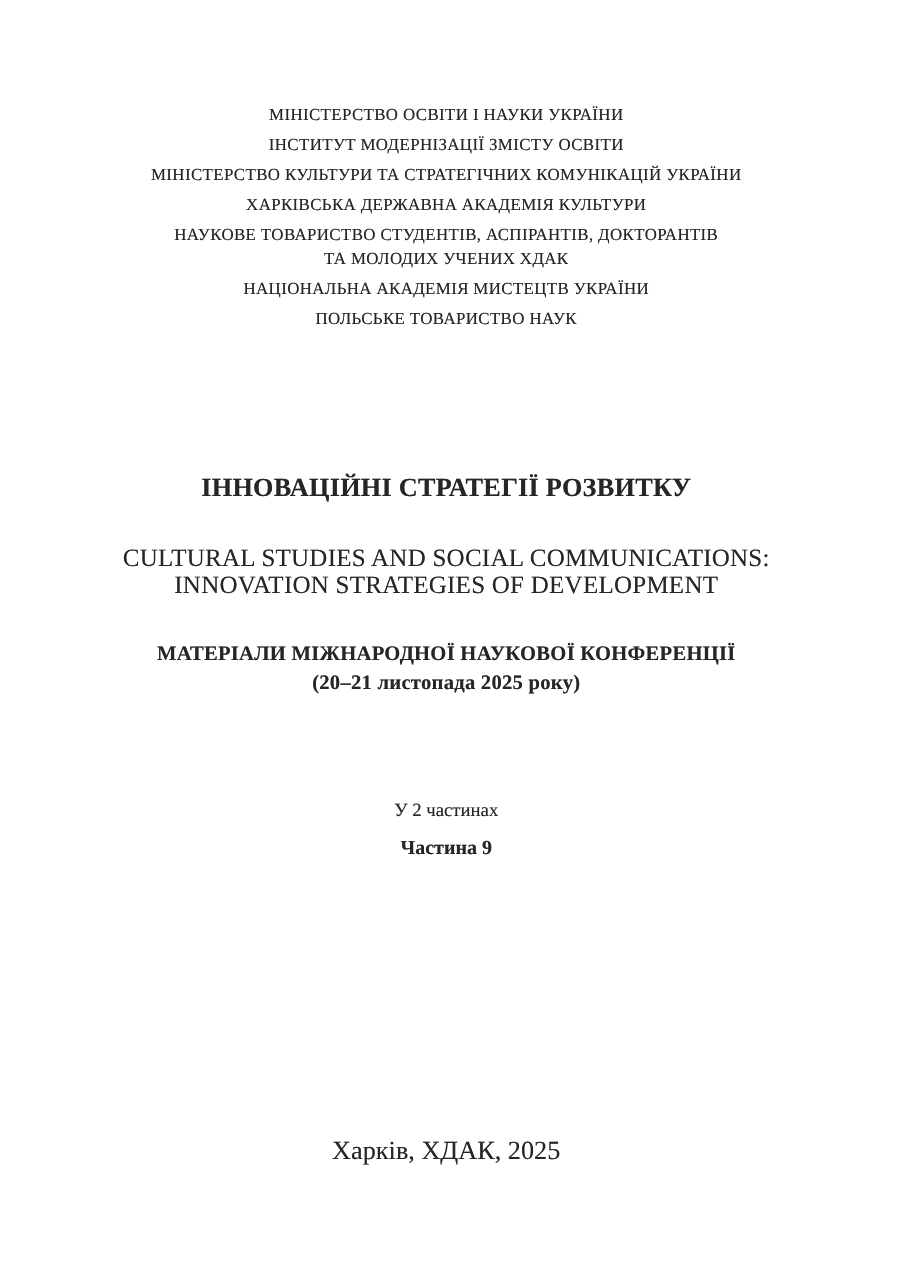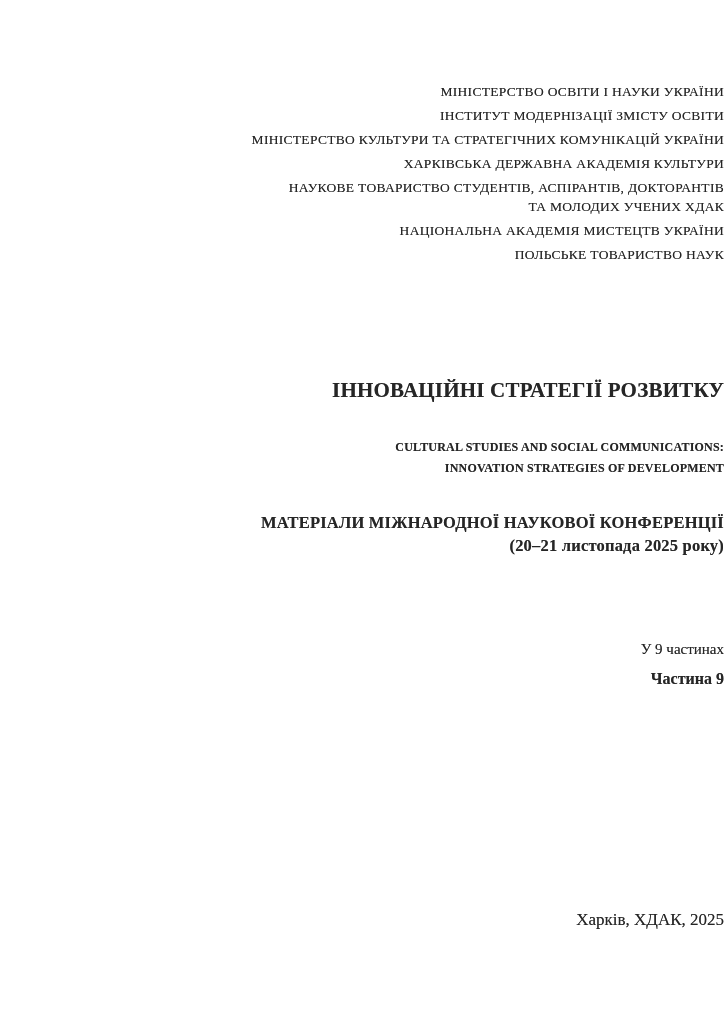--- a/index.html
+++ b/index.html
@@ -14,22 +14,22 @@
     background: #ffffff;
     margin: 0 auto;
     overflow: hidden;
     font-family: "Liberation Serif", "DejaVu Serif", serif;
     color: #262626;
     text-shadow: 0 0 0.5px rgba(50,50,50,0.55);
   }
   .centered-block {
     position: absolute;
     left: 0;
-    right: 0;
-    text-align: right;
+    right: 10px;
+    text-align: center;
   }
   
   .org-block { top: 82px; }
   .org-line {
     font-size: 13.5px;
     letter-spacing: 0.3px;
     line-height: 19px;
     margin-bottom: 5px;
     text-transform: uppercase;
   }
@@ -39,22 +39,22 @@
   
   .title-uk {
     top: 378px;
     font-size: 21px;
     font-weight: bold;
     line-height: 24px;
     letter-spacing: 0.2px;
   }
   .title-en {
     top: 437px;
-    font-size: 12px;
-    font-weight: bold;
+    font-size: 20px;
+    font-weight: normal;
     line-height: 21px;
     letter-spacing: 0.2px;
   }
   
   .conf-uk {
     top: 511px;
     font-size: 16.5px;
     font-weight: bold;
     line-height: 23px;
     letter-spacing: 0.2px;
@@ -74,21 +74,21 @@
   }
   .part-no {
     top: 669px;
     font-size: 16px;
     font-weight: bold;
     line-height: 20px;
   }
   
   .imprint {
     top: 910px;
-    font-size: 17px;
+    font-size: 21px;
     line-height: 20px;
   }
 </style>
 </head>
 <body>
 
 <div class="page">
 
   <div class="centered-block org-block">
     <div class="org-line">МІНІСТЕРСТВО ОСВІТИ І НАУКИ УКРАЇНИ</div>
@@ -109,18 +109,18 @@
     <div>CULTURAL STUDIES AND SOCIAL COMMUNICATIONS:</div>
     <div>INNOVATION STRATEGIES OF DEVELOPMENT</div>
   </div>
 
   <div class="centered-block conf-uk">
     <div>МАТЕРІАЛИ МІЖНАРОДНОЇ НАУКОВОЇ КОНФЕРЕНЦІЇ</div>
     <div>(20–21 листопада 2025 року)</div>
   </div>
 
 
-  <div class="centered-block parts-in">У 9 частинах</div>
+  <div class="centered-block parts-in">У 2 частинах</div>
   <div class="centered-block part-no">Частина 9</div>
 
   <div class="centered-block imprint">Харків, ХДАК, 2025</div>
 
 </div>
 
 </body></html>

